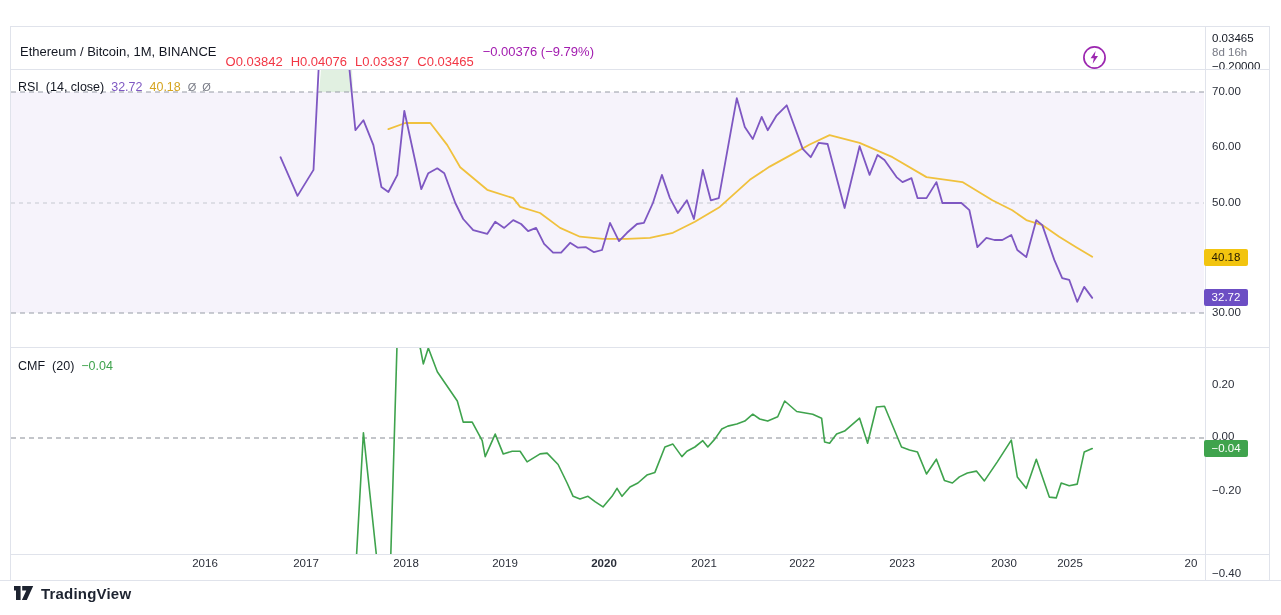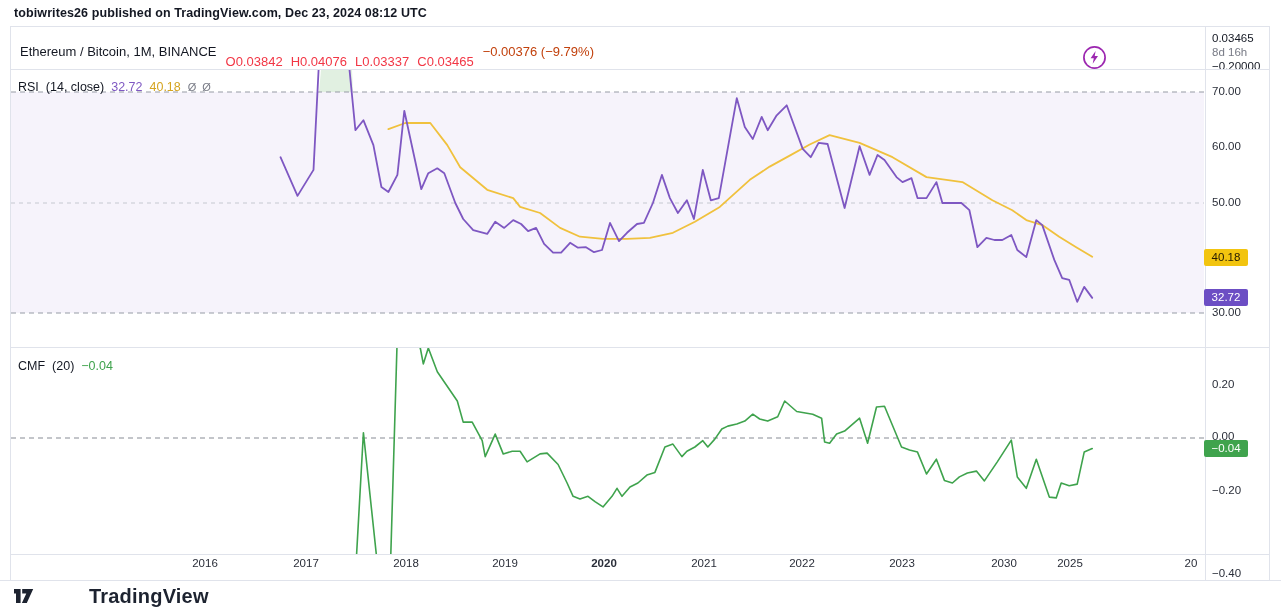--- a/index.html
+++ b/index.html
@@ -5,52 +5,51 @@
   html,body{margin:0;padding:0;background:#fff;}
   #app{position:relative;width:1281px;height:615px;background:#fff;overflow:hidden;
        font-family:"Liberation Sans",sans-serif;color:#131722;}
   .sep{position:absolute;background:#e0e3eb;}
   .attribution{position:absolute;left:14px;top:6px;font-size:12.5px;font-weight:700;color:#131722;letter-spacing:.1px;}
   
   .sym-legend{position:absolute;left:20px;top:34px;display:flex;align-items:center;gap:9px;font-size:13px;white-space:nowrap;}
   .sym-title{color:#131722;}
   .ohlc{color:#f23645;display:flex;gap:8px;margin-top:20px;}
   .ohlc .item span{color:#f23645;}
-  .chg{color:#c2410c;}
+  .chg{color:#a21caf;}
   
   .pane-legend{position:absolute;display:flex;align-items:center;gap:7px;font-size:12.5px;white-space:nowrap;}
   .val-purple{color:#7e57c2;}
   .val-yellow{color:#d5a521;}
   .val-green{color:#3fa34d;}
   .markers{color:#787b86;letter-spacing:6px;font-size:11px;}
   
   .scale-label{position:absolute;left:1212px;font-size:11.5px;color:#2a2e39;line-height:13px;}
   .price-scale-clip{position:absolute;left:1205px;top:27px;width:76px;height:42px;overflow:hidden;}
   .price-scale-clip .pl{position:absolute;left:7px;font-size:11.5px;line-height:13px;color:#131722;}
   .pl.gray{color:#787b86;}
   .badge{position:absolute;left:1204px;width:44px;height:17px;line-height:17px;text-align:center;
          font-size:11.5px;border-radius:2px;z-index:4;}
   .badge.yellow{background:#f2c40f;color:#241a02;}
   .badge.purple{background:#6c4ec4;color:#ffffff;}
   .badge.green{background:#3fa34d;color:#ffffff;}
   
   .x-label{position:absolute;top:557px;transform:translateX(-50%);font-size:11.5px;color:#2a2e39;text-align:right;}
   
   .footer-brand{position:absolute;left:13px;top:585px;display:flex;align-items:center;gap:7px;}
-  .footer-brand .brand-text{font-size:20px;font-weight:600;color:#1d2330;letter-spacing:.2px;margin-left:48px;}
+  .footer-brand .brand-text{font-size:15px;font-weight:600;color:#1d2330;letter-spacing:.2px;}
   .flash-btn{position:absolute;left:1082px;top:45px;width:25px;height:25px;cursor:pointer;}
   svg{display:block;}
   #chart-svg{position:absolute;left:0;top:0;pointer-events:none;}
 </style>
 </head>
 <body>
 
 <div id="app">
 
-  <div class="attribution">tobiwrites26 published on TradingView.com, Dec 23, 2024 08:12 UTC</div>
 
   <div class="sep" style="left:10px;top:26px;width:1260px;height:1px;"></div>
   <div class="sep" style="left:10px;top:26px;width:1px;height:554px;"></div>
   <div class="sep" style="left:1269px;top:26px;width:1px;height:554px;"></div>
   <div class="sep" style="left:1205px;top:26px;width:1px;height:554px;"></div>
   <div class="sep" style="left:10px;top:69px;width:1260px;height:1px;"></div>
   <div class="sep" style="left:10px;top:347px;width:1260px;height:1px;"></div>
   <div class="sep" style="left:10px;top:554px;width:1260px;height:1px;"></div>
   <div class="sep" style="left:0;top:580px;width:1281px;height:1px;"></div>
 

